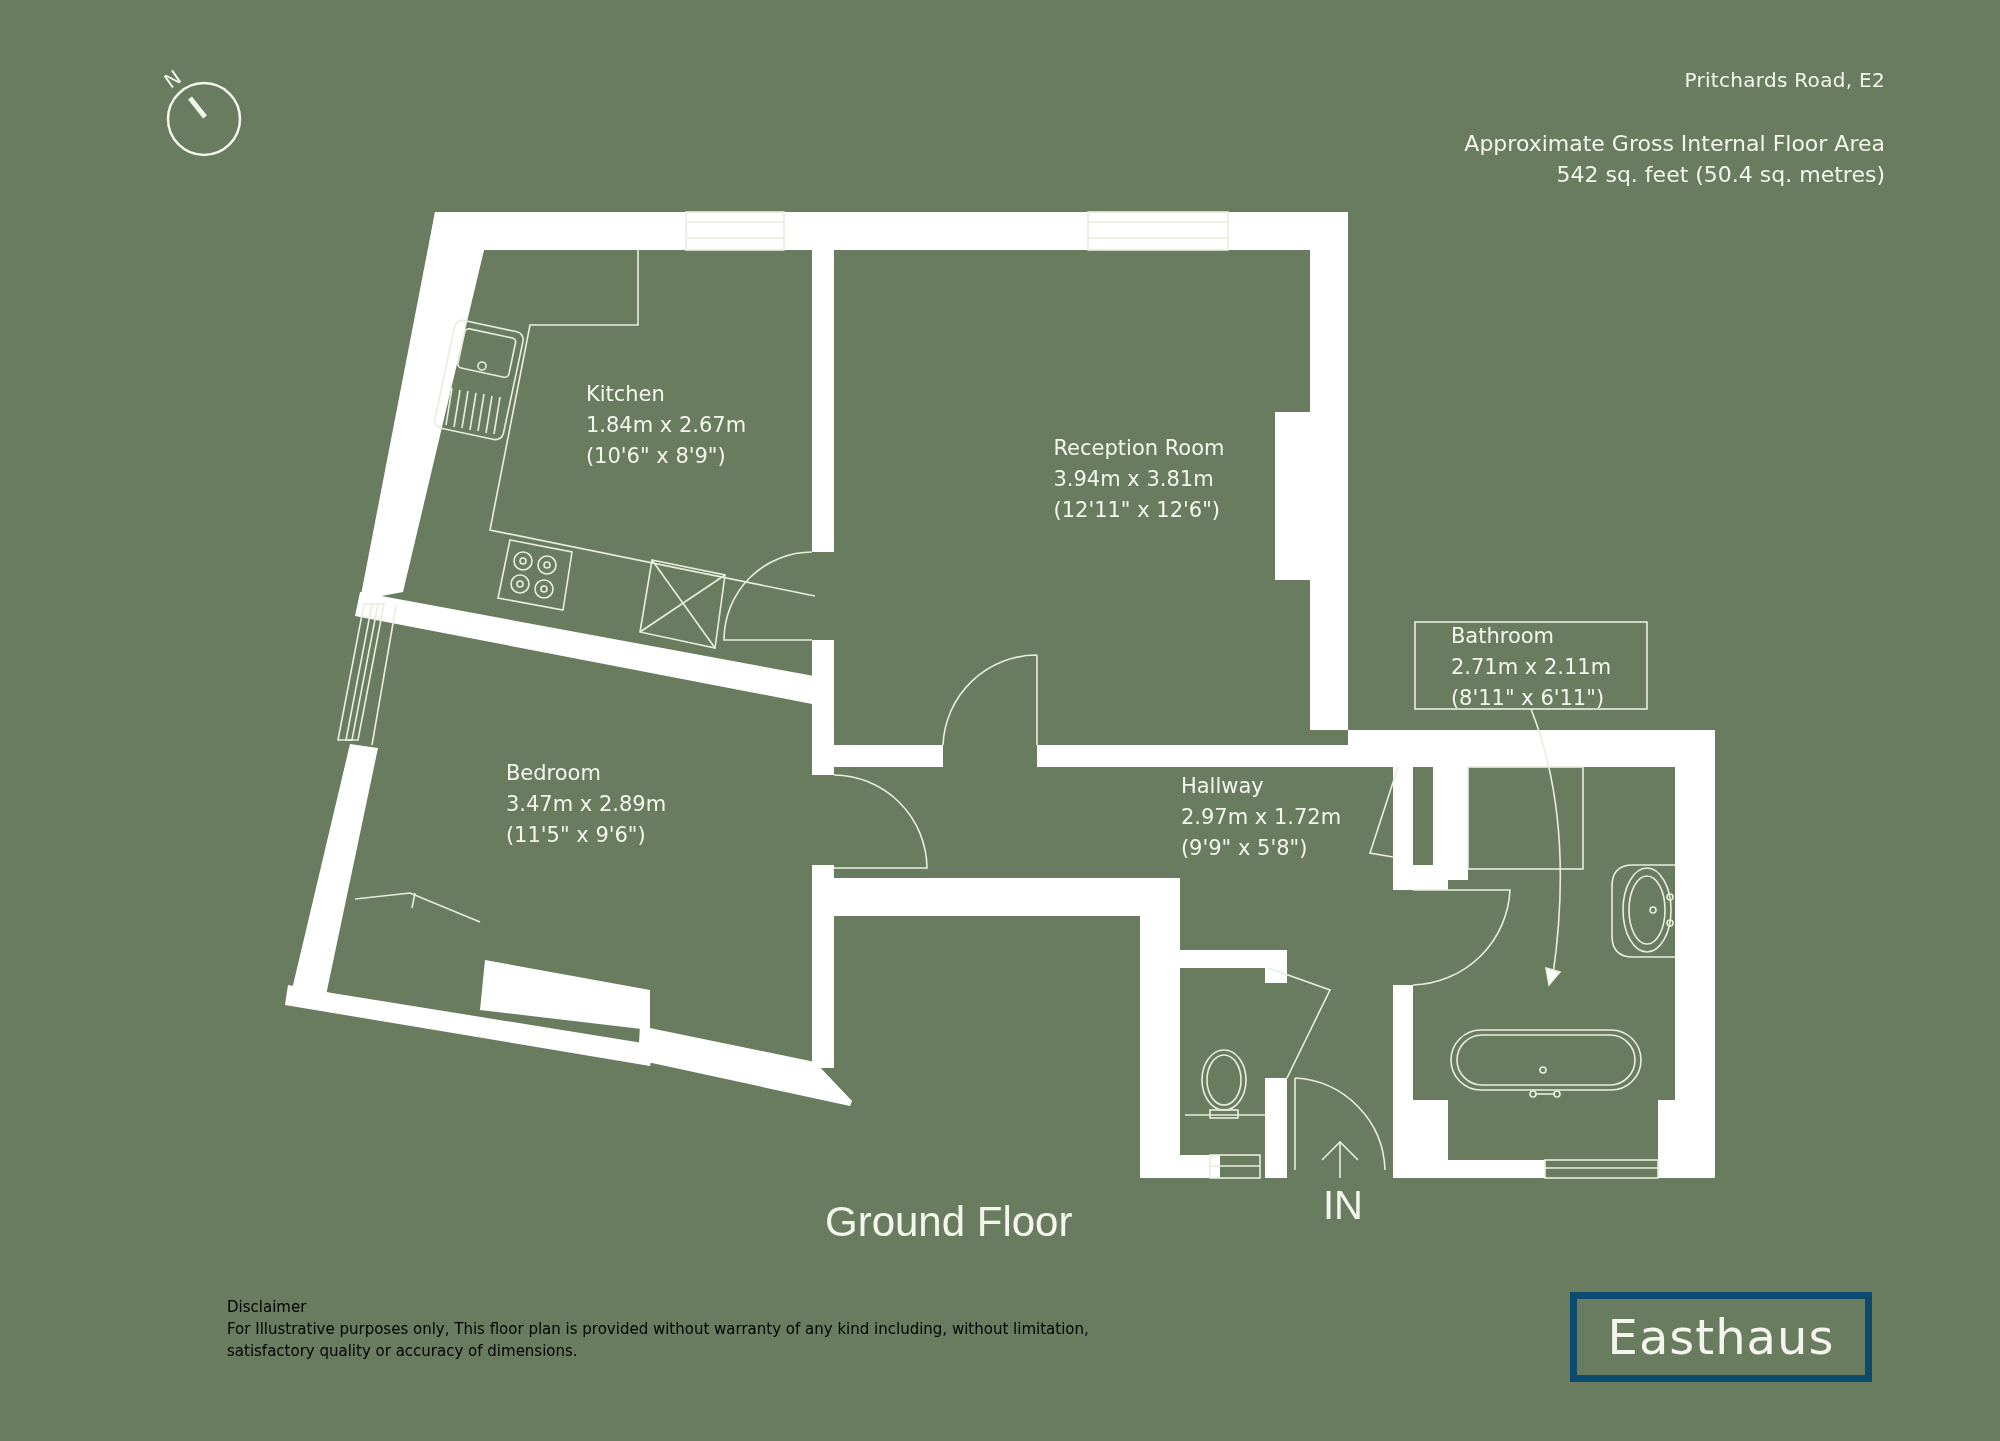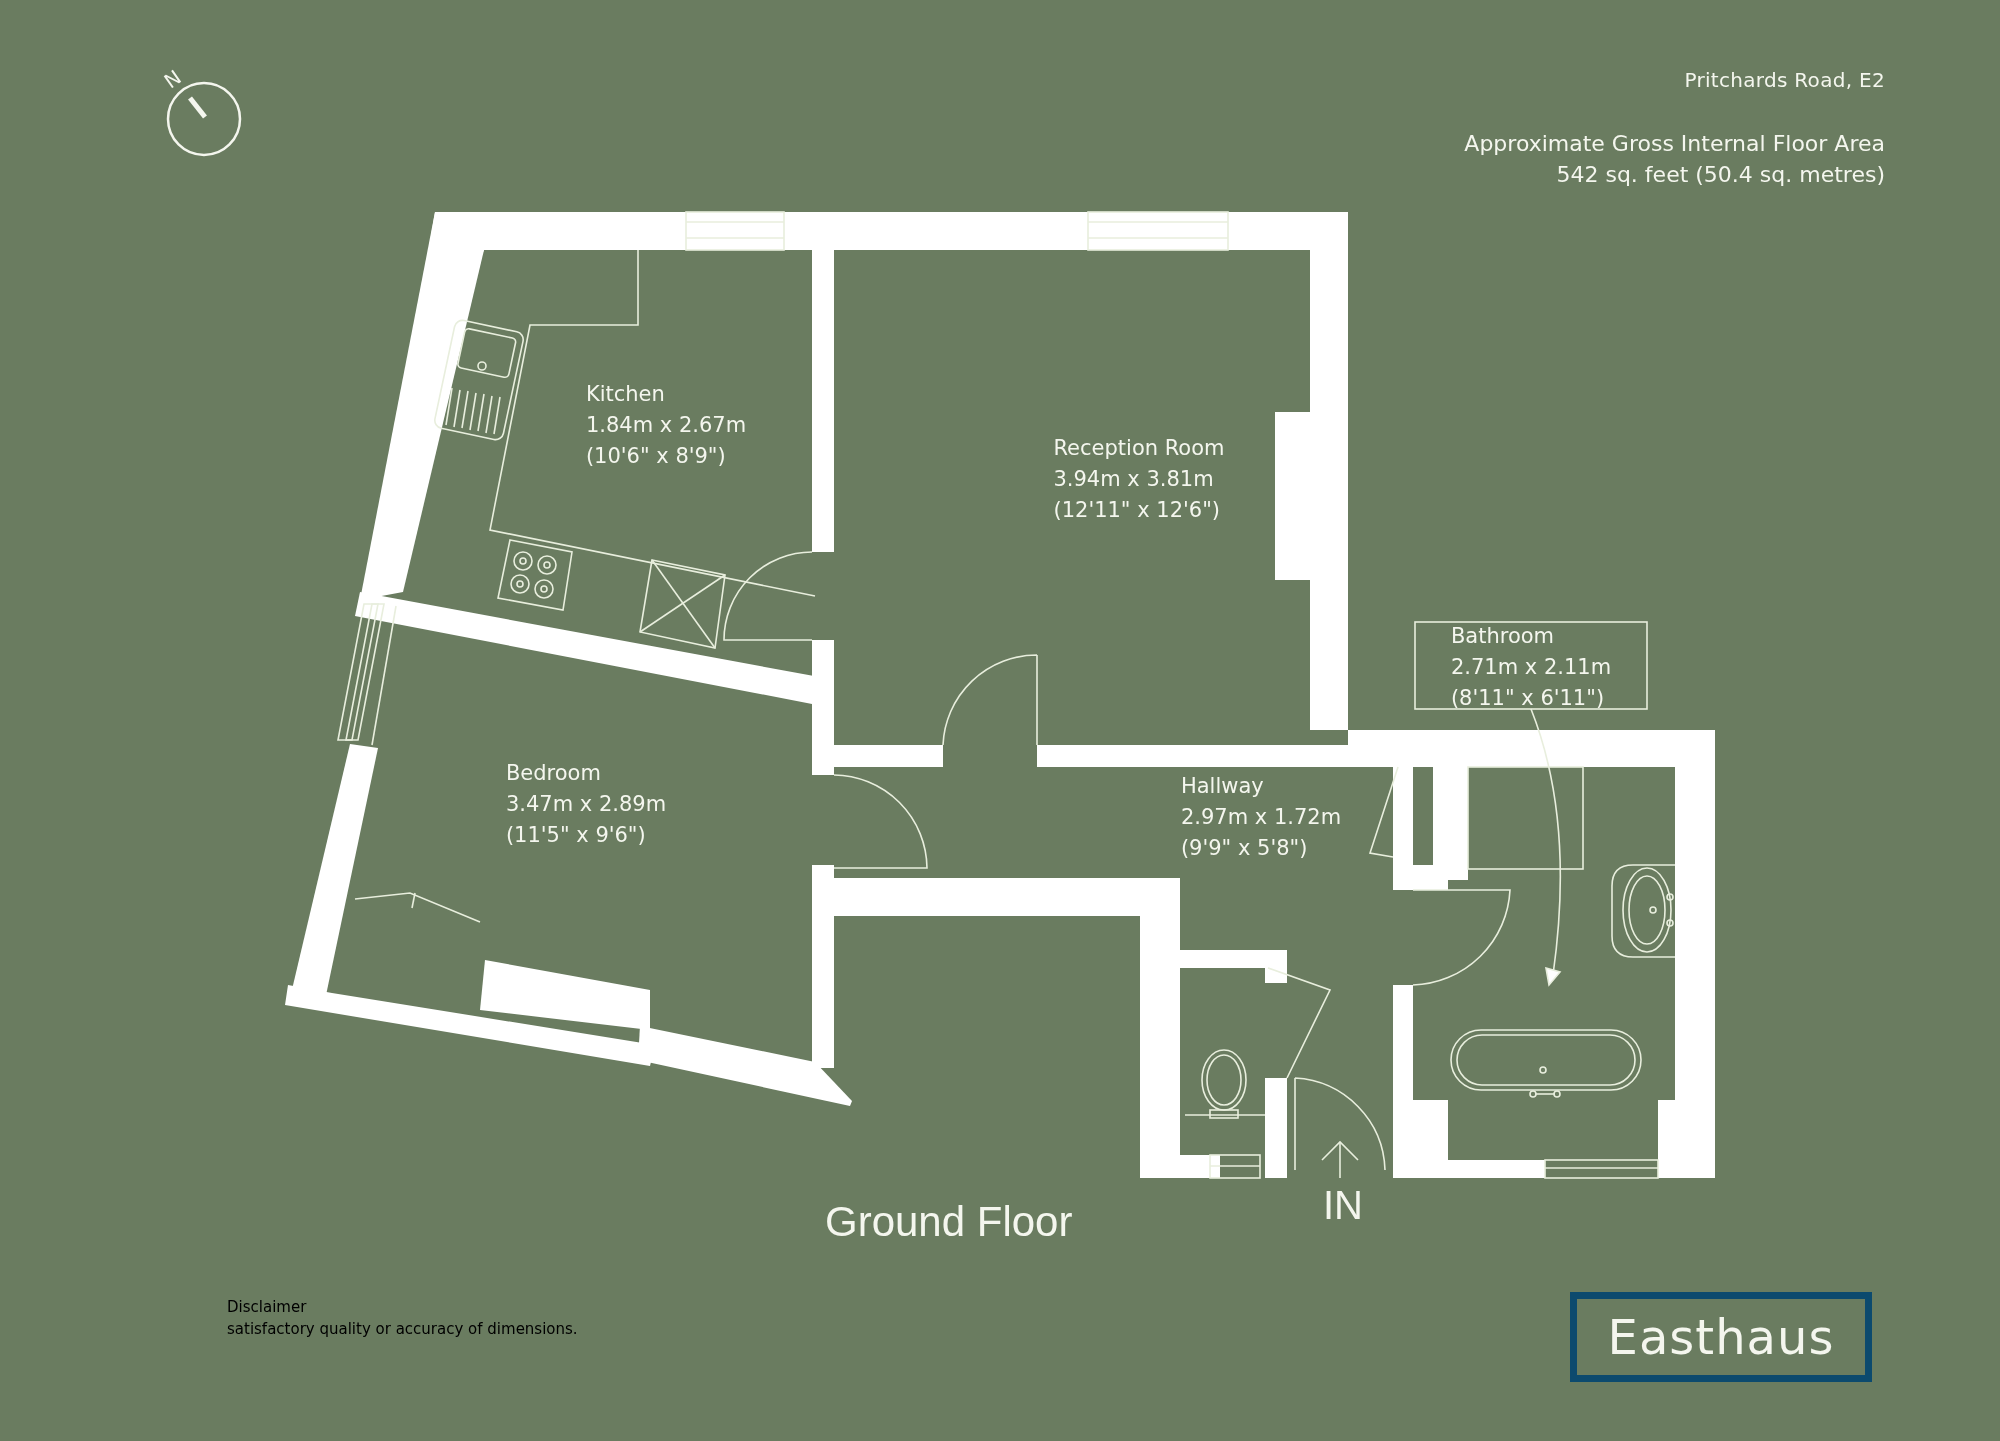--- a/index.html
+++ b/index.html
@@ -232,18 +232,19 @@
   <div>Hallway</div>
   <div>2.97m x 1.72m</div>
   <div>(9'9" x 5'8")</div>
 </div>
 
 <div class="abs floor-label">Ground Floor</div>
 <div class="abs in-label">IN</div>
 
 <div class="abs disclaimer">
   <div>Disclaimer</div>
+  <div>For Illustrative purposes only, This floor plan is provided without warranty of any kind including, without limitation,</div>
   <div>satisfactory quality or accuracy of dimensions.</div>
 </div>
 
 <div class="abs logo">
   <span>Easthaus</span>
 </div>
 
 </body></html>

